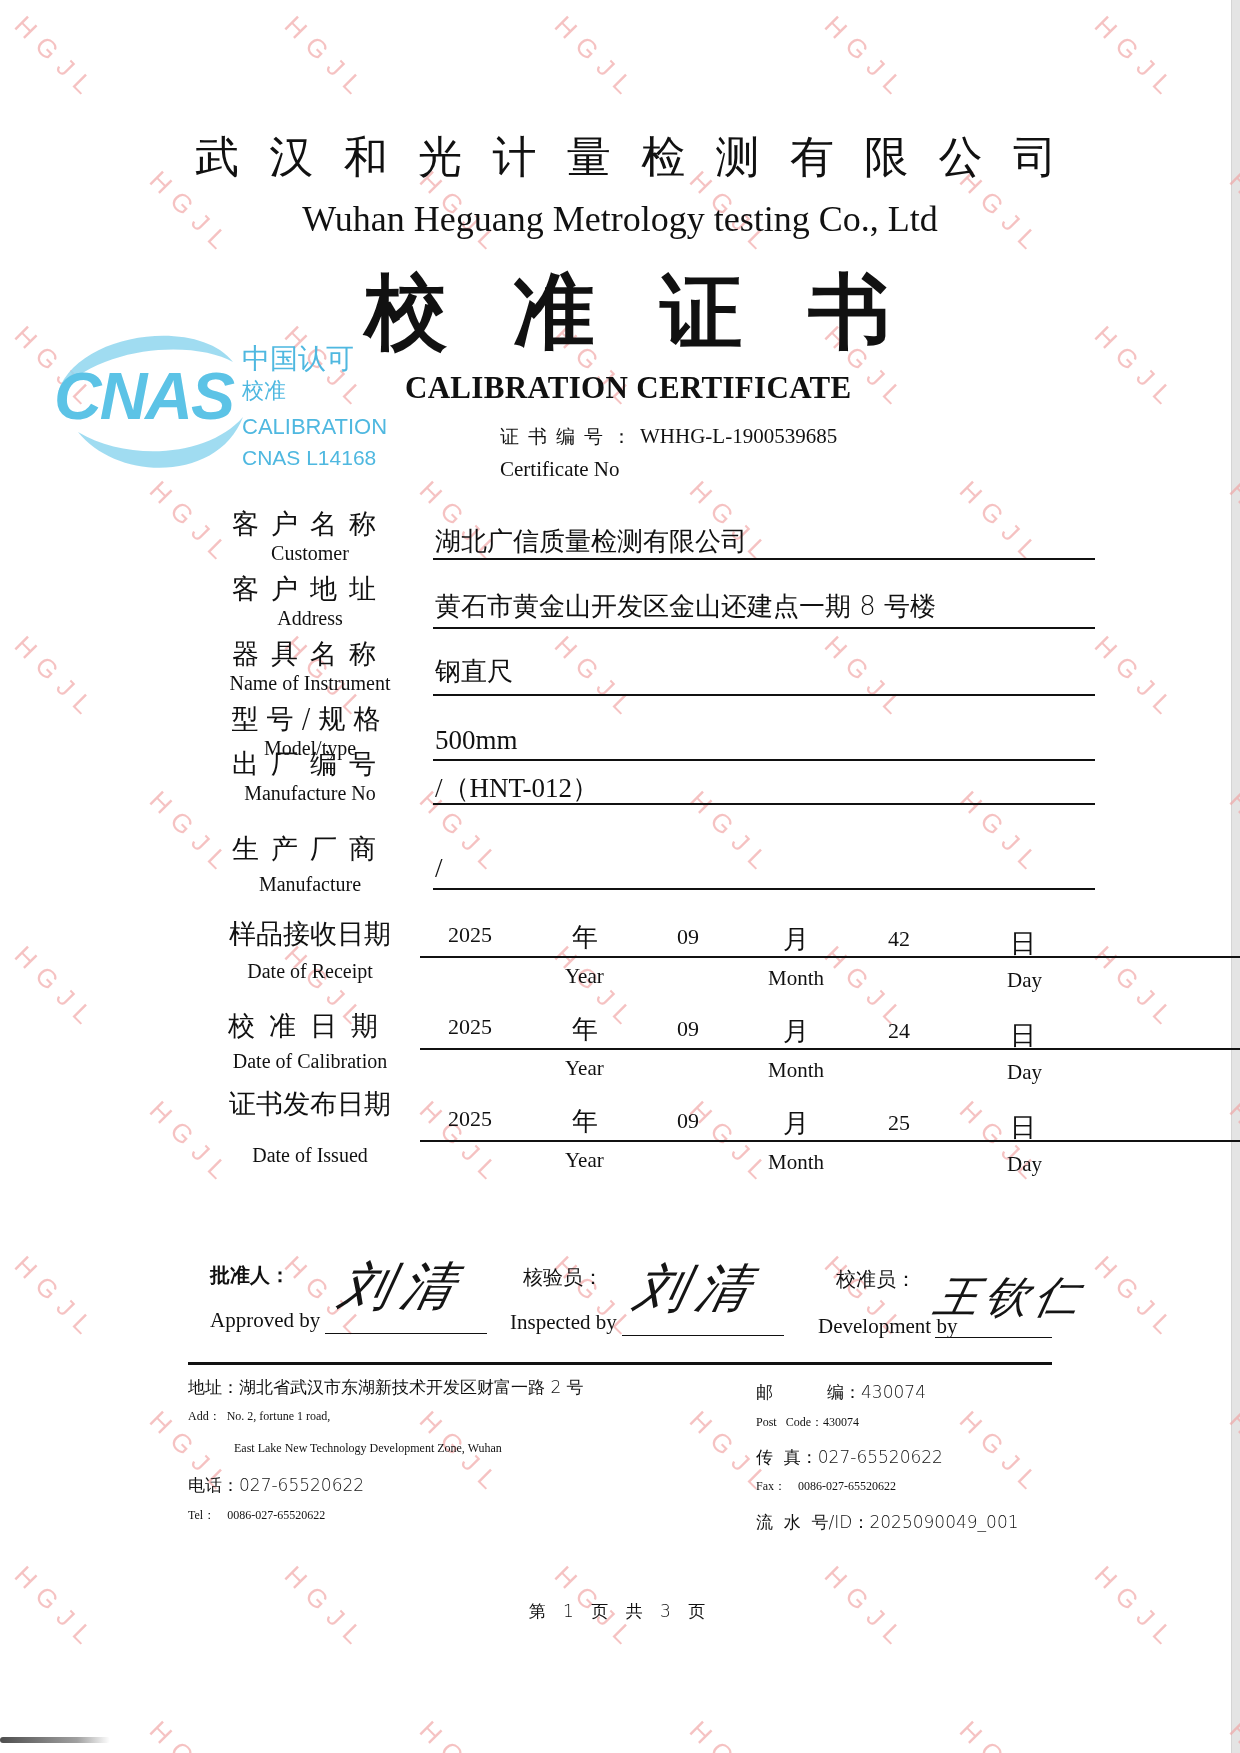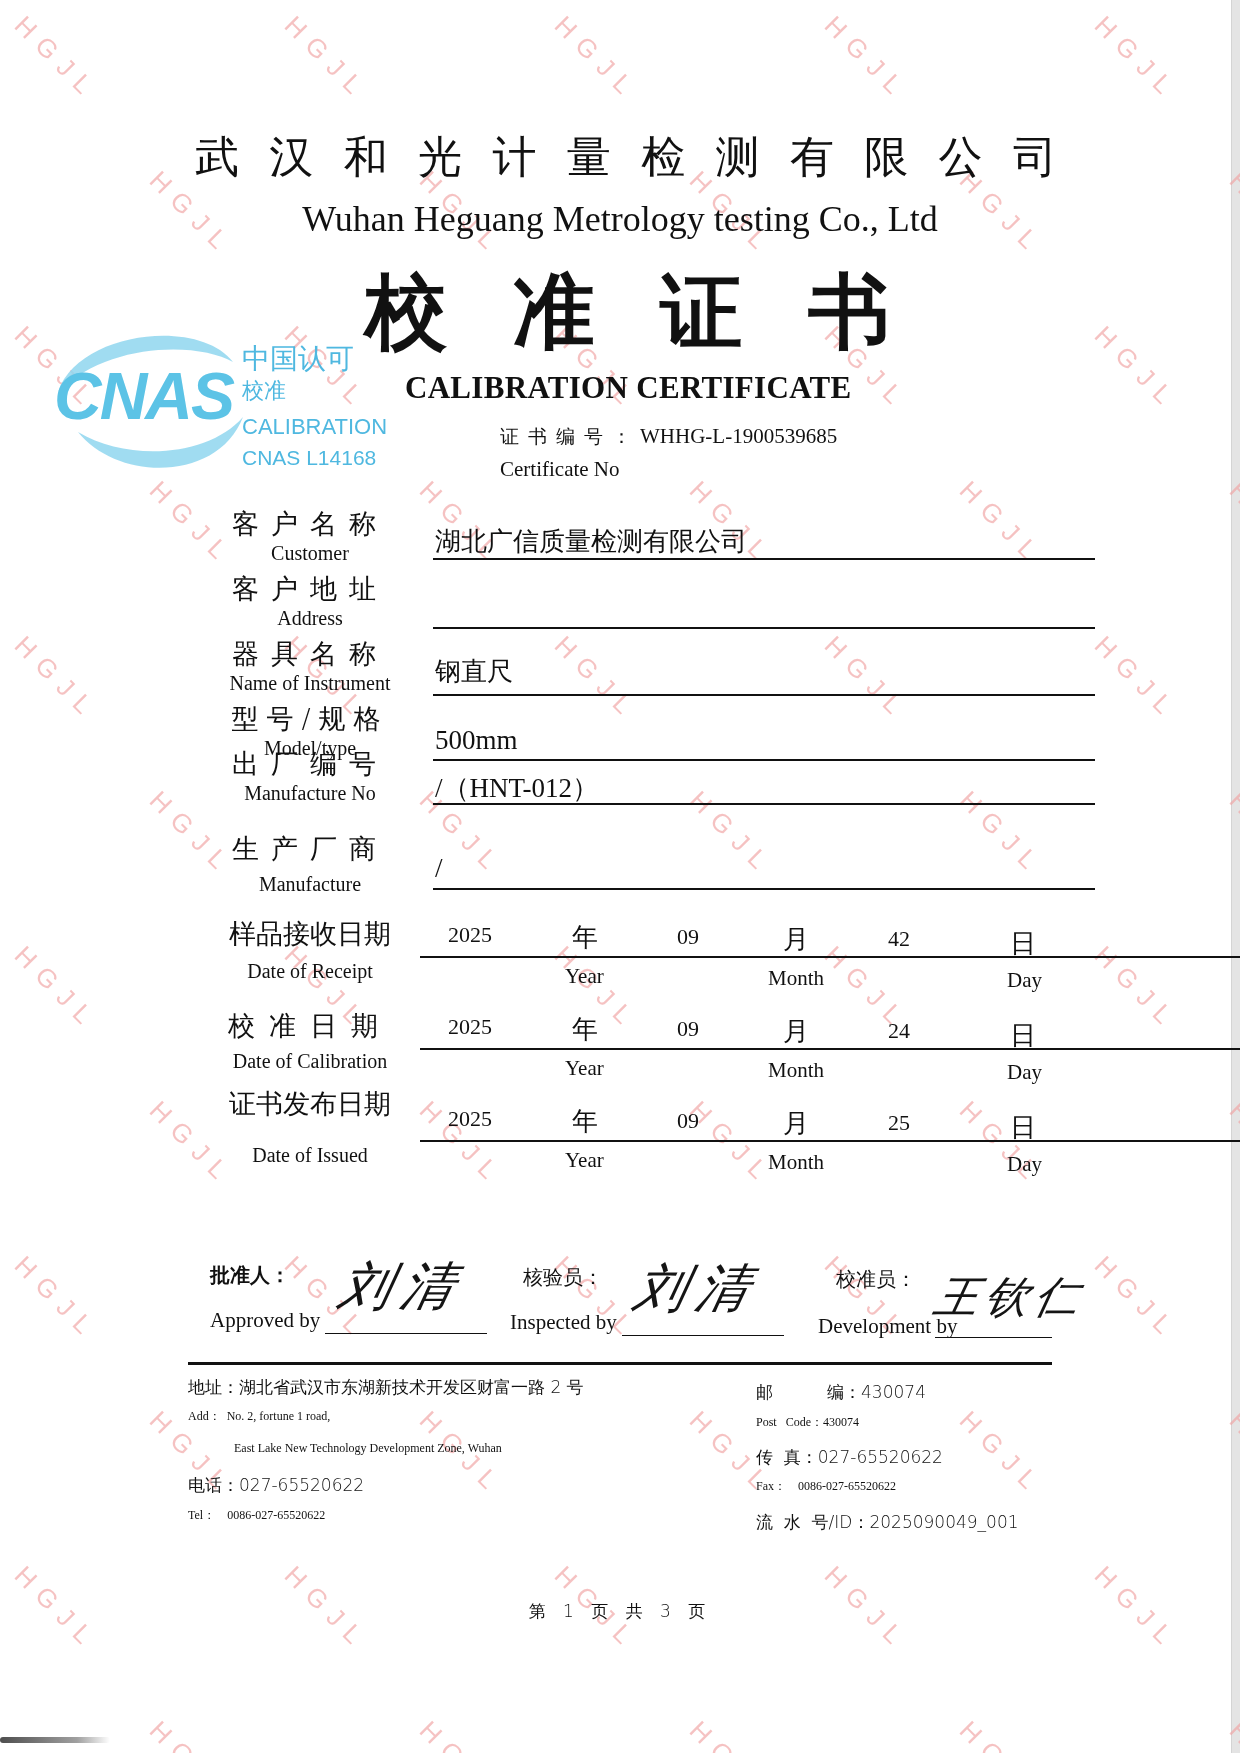--- a/index.html
+++ b/index.html
@@ -173,20 +173,21 @@
 
 <div class="frow" style="top:506px">
   <div class="flabel-cn">客户名称</div>
   <div class="flabel-en">Customer</div>
   <div class="fvalue">湖北广信质量检测有限公司</div>
   <div class="fline"></div>
 </div>
 <div class="frow" style="top:571px">
   <div class="flabel-cn">客户地址</div>
   <div class="flabel-en">Address</div>
+  <div class="fvalue">黄石市黄金山开发区金山还建点一期 8 号楼</div>
   <div class="fline" style="top:56px"></div>
 </div>
 <div class="frow" style="top:636px">
   <div class="flabel-cn">器具名称</div>
   <div class="flabel-en">Name of Instrument</div>
   <div class="fvalue">钢直尺</div>
   <div class="fline" style="top:58px"></div>
 </div>
 <div class="frow" style="top:701px">
   <div class="flabel-cn" style="letter-spacing:8px">型号/规格</div>

